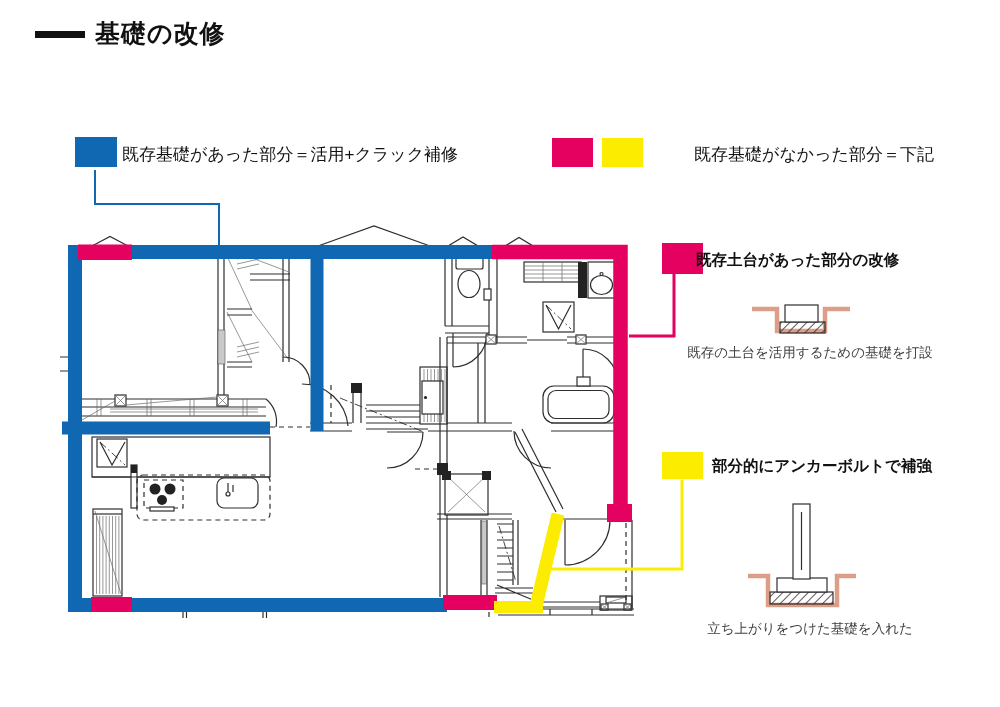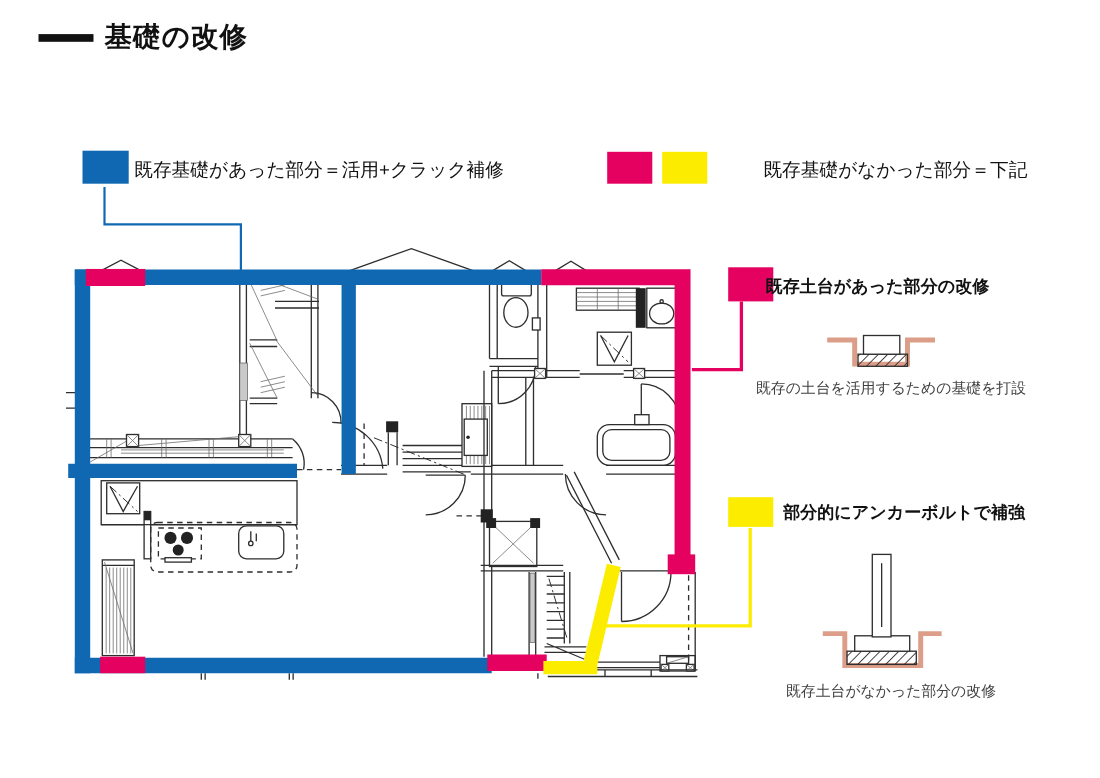--- a/index.html
+++ b/index.html
@@ -49,21 +49,21 @@
 
   <div class="abs swatch sw-pink" style="left:662px;top:243px;width:41px;height:31px;"></div>
   <div class="abs ann-title" style="left:696px;top:250px;">既存土台があった部分の改修</div>
   <div class="abs ann-caption" style="left:650px;top:344px;">
     <div>既存の土台を活用するための基礎を打設</div>
   </div>
 
   <div class="abs swatch sw-yellow" style="left:662px;top:452px;width:41px;height:27px;"></div>
   <div class="abs ann-title" style="left:712px;top:456px;">部分的にアンカーボルトで補強</div>
   <div class="abs ann-caption" style="left:650px;top:620px;">
-    <div>既存土台がなかった部分の改修</div>
+    <div>立ち上がりをつけた基礎を入れた</div>
   </div>
 
   <svg width="1000" height="707" viewBox="0 0 1000 707">
     <defs>
       <pattern id="hatch" width="6" height="6" patternUnits="userSpaceOnUse" patternTransform="rotate(45)">
         <line x1="0" y1="0" x2="0" y2="6" stroke="#2e2e2e" stroke-width="1.6"></line>
       </pattern>
     </defs>
 
     <g>

